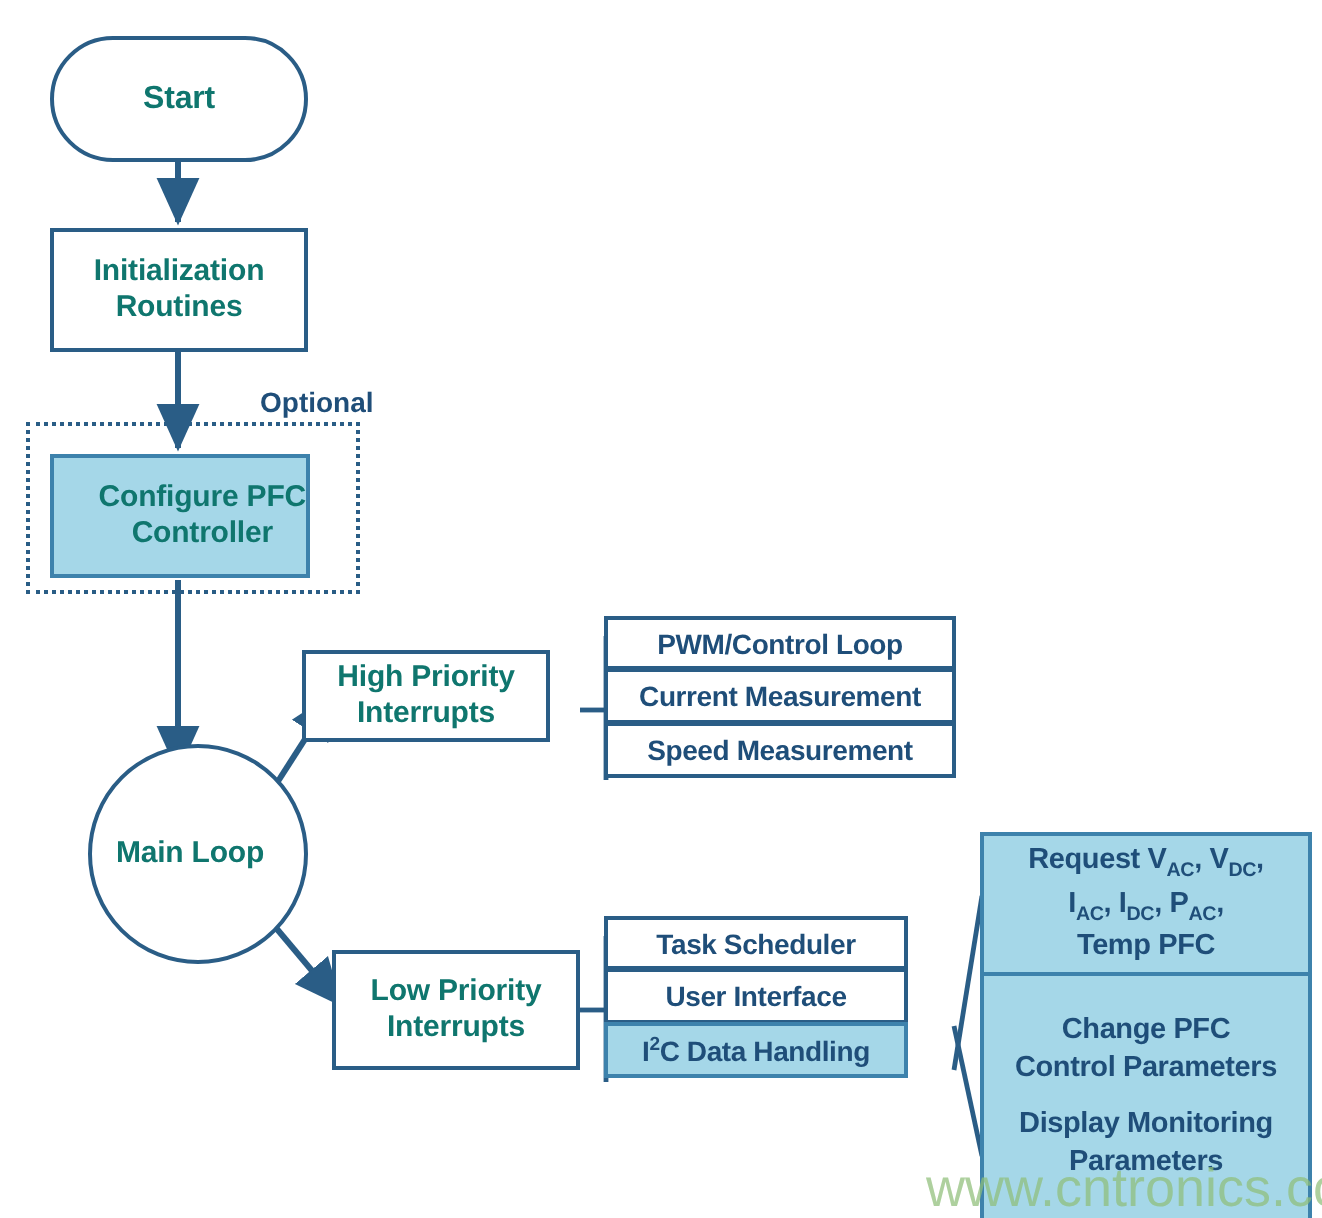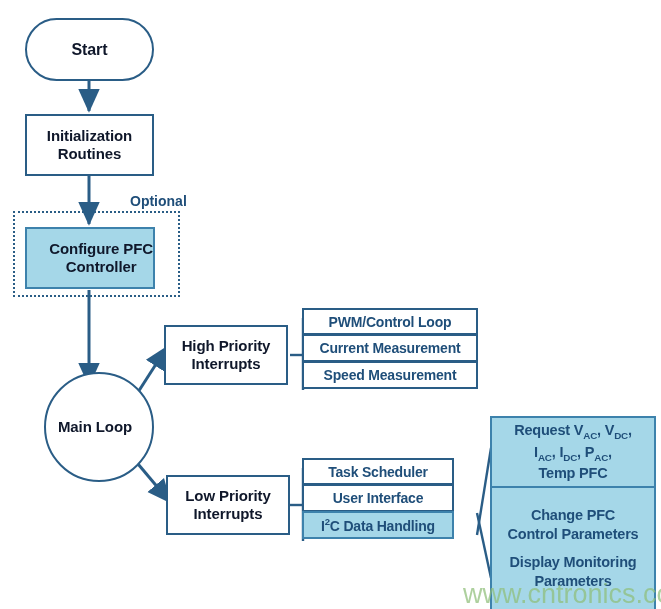--- a/index.html
+++ b/index.html
@@ -25,21 +25,21 @@
     height: 609px;
     pointer-events: none;
   }
   .node {
     position: absolute;
     box-sizing: border-box;
     display: flex;
     align-items: center;
     justify-content: center;
     text-align: center;
-    color: #0f172a;
+    color: #0f766e;
     font-weight: bold;
     line-height: 1.22;
     letter-spacing: -0.1px;
   }
   .node-white {
     background: #ffffff;
     border: 2px solid #2A5D86;
   }
   .node-blue {
     background: #A5D7E8;
@@ -184,21 +184,21 @@
     <span>
       <span class="panel-line">Configure PFC</span>
       <span class="panel-line">Controller</span>
     </span>
   </div>
 
   <div class="node node-white node-circle" style="left:44px; top:372px; width:110px; height:110px; font-size:15px;">
     <span style="position:relative; left:-4px;">Main Loop</span>
   </div>
 
-  <div class="node node-white" style="left:164px; top:325px; width:124px; height:60px; font-size:15px;">
+  <div class="node node-white" style="left:151px; top:325px; width:124px; height:46px; font-size:15px;">
     <span>
       <span class="panel-line">High Priority</span>
       <span class="panel-line">Interrupts</span>
     </span>
   </div>
 
   <div class="stack" style="left:302px; top:308px; width:176px;">
     <div class="stack-row" style="height:27px; font-size:14px;">
       <span>PWM/Control Loop</span>
     </div>

